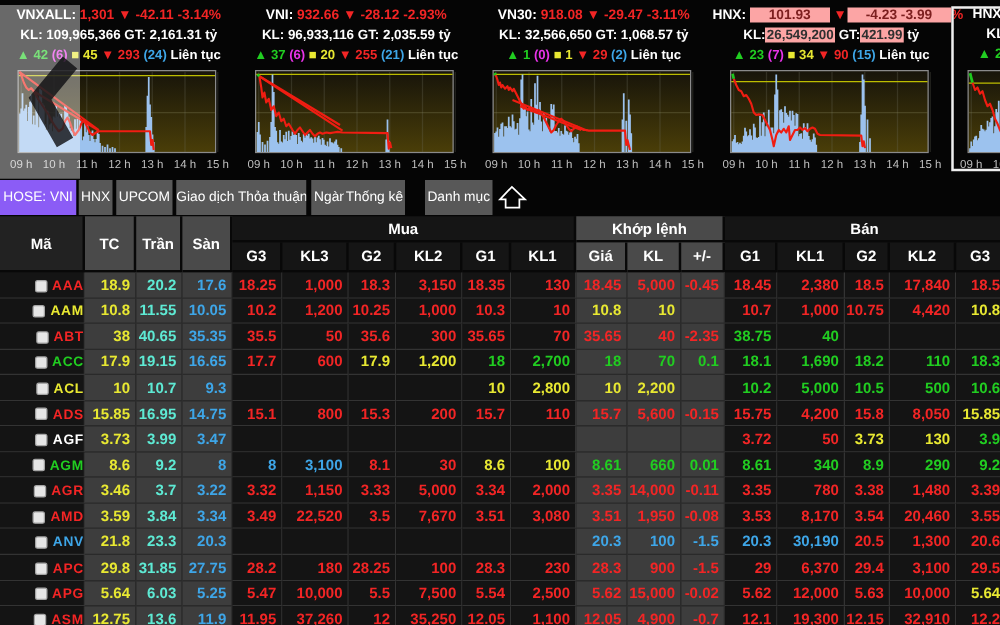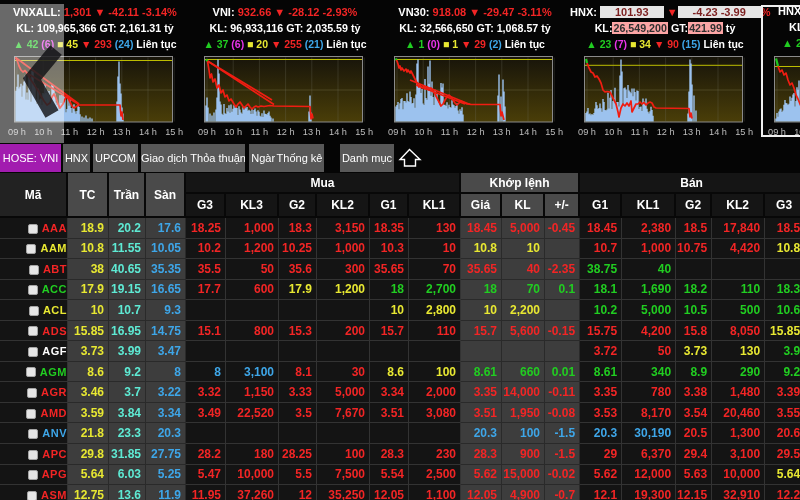--- a/index.html
+++ b/index.html
@@ -1,25 +1,25 @@
 <!DOCTYPE html>
 <html><head><meta charset="utf-8"><style>
 *{margin:0;padding:0;box-sizing:border-box}
 html,body{width:800px;height:500px;background:#050505;overflow:hidden;font-family:"Liberation Sans",sans-serif}
 .stage{position:relative;width:800px;height:500px;overflow:hidden;background:#050505}
 .pan{position:absolute;top:0;width:190px;height:142px}
 .pl{position:absolute;left:0;width:190px;text-align:center;font-weight:bold;font-size:11px;white-space:nowrap}
 .l1{top:6px}.l2{top:22px}.l3{top:37.5px}.l3{font-size:10.5px}.l1{font-size:11px}.l2{font-size:10.7px}
 .w{color:#fff}.rd{color:#f22525}.gu{color:#21cd21}.ys{color:#e8e832}.mg{color:#e833e8}.cy{color:#3ea6e8}
-.hlr{background:#e5e5e5;color:#7c1f1f;padding:0 15px}
+.hlr{background:#fca5a5;color:#7c1f1f;padding:0 15px}
 .hlw{background:#fca5a5;color:#303030;padding:0 1px}
 .ovl{position:absolute;left:0;top:4px;width:64px;height:139px;background:rgba(255,255,255,0.40)}
 .selbox{position:absolute;left:1px;top:5px;width:188px;height:132px;border:2px solid #efefef}
 .tab{position:absolute;top:144px;height:28px;background:#585858;color:#fff;font-size:11px;font-weight:normal;text-align:center;line-height:28px;white-space:nowrap;overflow:hidden}
-.tab.act{background:#a21caf}
+.tab.act{background:#8b5cf6}
 .bd{position:absolute;left:0;top:173px;border-collapse:separate;border-spacing:0;table-layout:fixed;width:805px}
 .bd td{height:20.56px;font-size:12px;font-weight:bold;text-align:right;padding:0 4px 0 0;border-right:1px solid #333;border-bottom:1px solid #333;background:#141414;overflow:hidden;white-space:nowrap;vertical-align:middle}
 .bd thead td{text-align:center;color:#fff;padding:0;border-right:2px solid #080808;border-bottom:2px solid #080808}
 .bd tr.h1 td{height:21px}
 .bd tr.h2 td{height:24px}
 .bd td.hdark{background:#151515}
 .bd td.hma{background:#222}
 .bd td.hgray{background:#4a4a4a}
 .bd td.hgray2{background:#4a4a4a}
 .bd td.hc{background:#3d3d3d;border-right:1px solid #2a2a2a;border-bottom:1px solid #2a2a2a}

